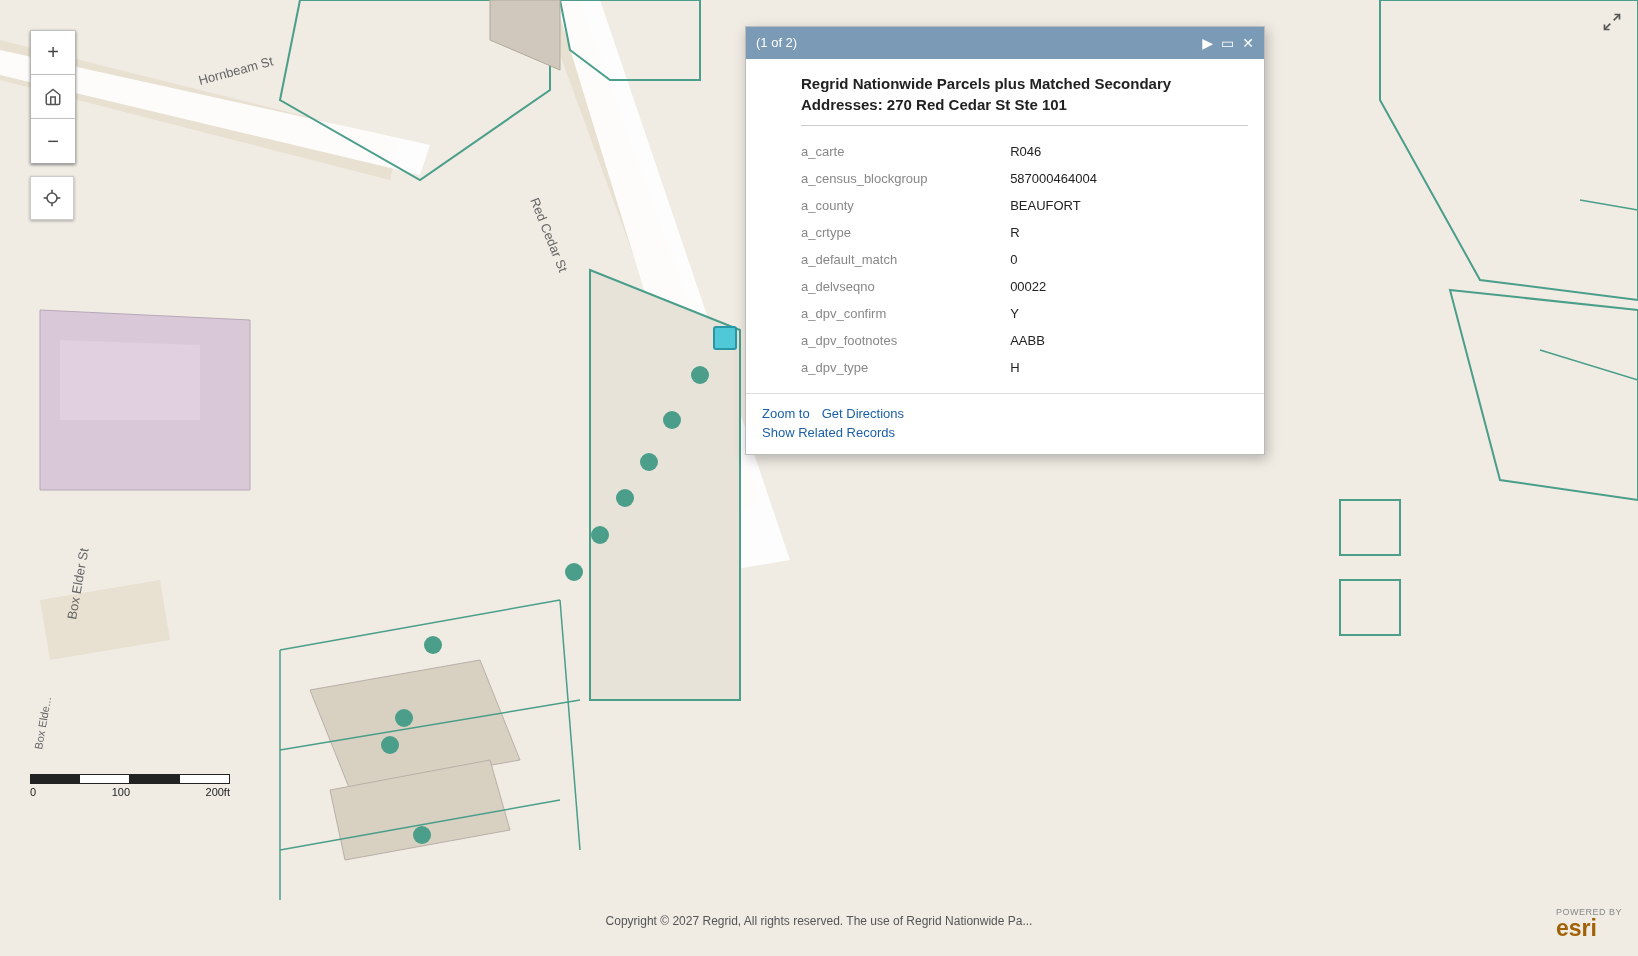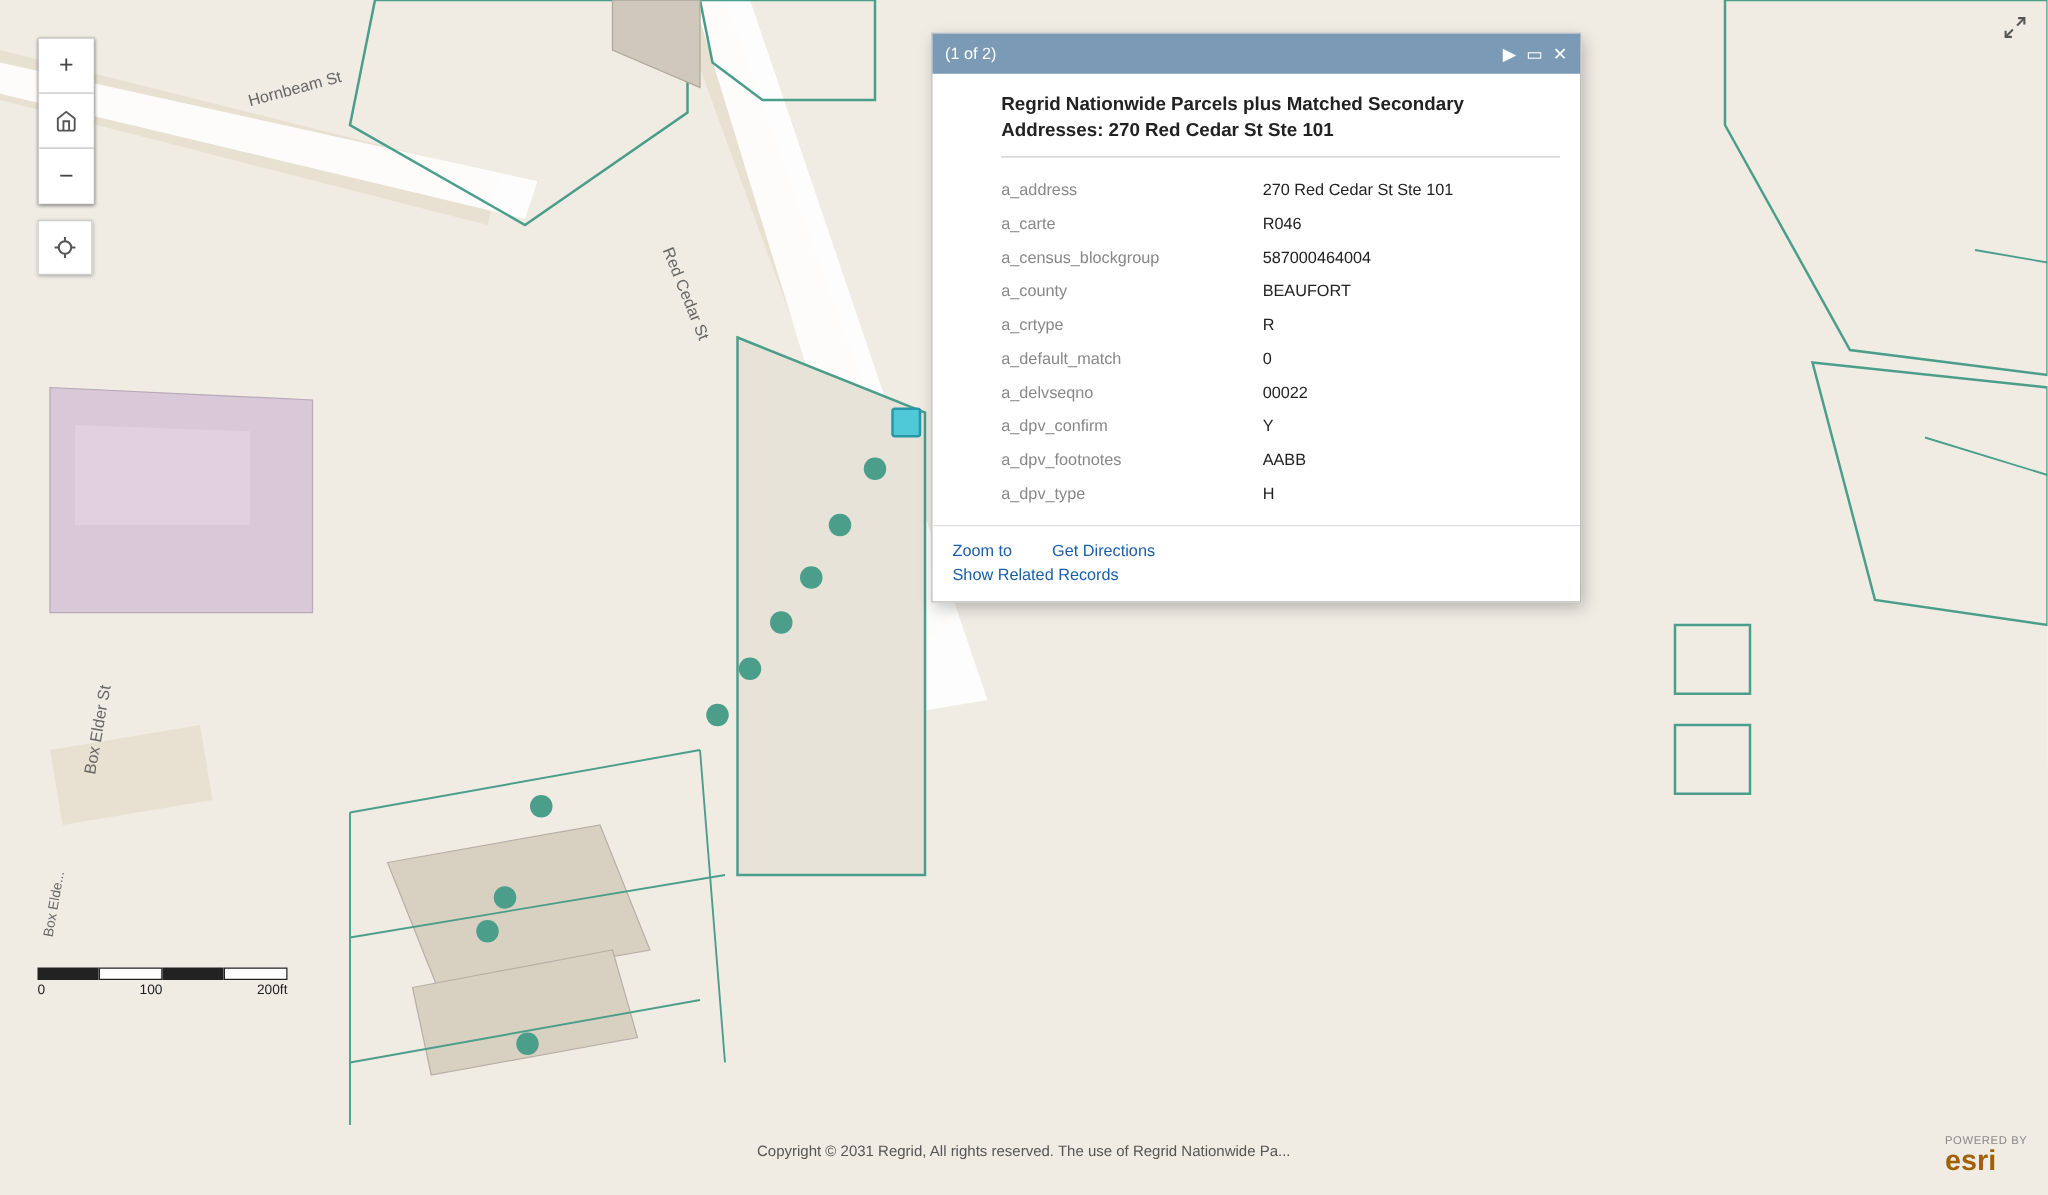--- a/index.html
+++ b/index.html
@@ -167,21 +167,21 @@
 
     .popup-footer a {
       color: #1a5fa8;
       text-decoration: none;
       margin-right: 12px;
     }
 
     .popup-footer-links {
       display: flex;
       flex-wrap: wrap;
-      gap: 20px;
+      gap: 0;
     }
 
     
     .scale-bar {
       position: absolute;
       bottom: 158px;
       left: 30px;
     }
 
     .scale-bar-inner {
@@ -371,24 +371,20 @@
 
       <span>✕</span>
     </div>
   </div>
 
   <div class="popup-body">
     <div class="popup-feature-title">Regrid Nationwide Parcels plus Matched Secondary Addresses: 270 Red Cedar St Ste 101</div>
 
     <div class="popup-fields">
 
-      <div class="popup-row">
-        <span class="popup-cell-label">a_address</span>
-        <span class="popup-cell-value">270 Red Cedar St Ste 101</span>
-      </div>
 
       <div class="popup-row">
         <span class="popup-cell-label">a_carte</span>
         <span class="popup-cell-value">R046</span>
       </div>
 
       <div class="popup-row">
         <span class="popup-cell-label">a_census_blockgroup</span>
         <span class="popup-cell-value">587000464004</span>
       </div>
@@ -452,18 +448,18 @@
       <div class="scale-seg-white" style="width:50px; height:10px;"></div>
     </div>
     <div class="scale-labels">
       <span>0</span>
       <span>100</span>
       <span>200ft</span>
     </div>
   </div>
 </div>
 
-<div class="copyright">Copyright © 2031 Regrid, All rights reserved. The use of Regrid Nationwide Pa...</div>
+<div class="copyright">Copyright © 2027 Regrid, All rights reserved. The use of Regrid Nationwide Pa...</div>
 
 <div class="esri-logo">
   <div class="esri-powered">POWERED BY</div>
   <div class="esri-text">esri</div>
 </div>
 
 </body></html>

